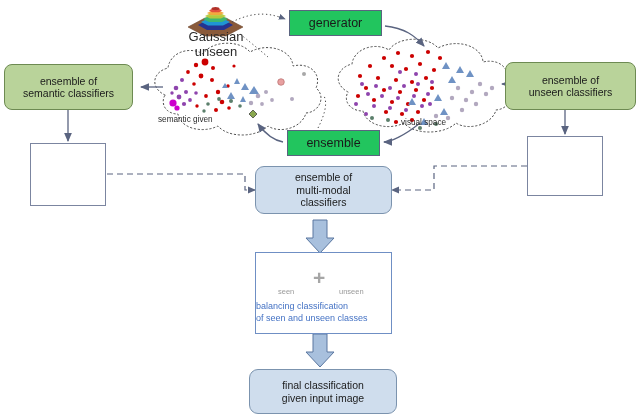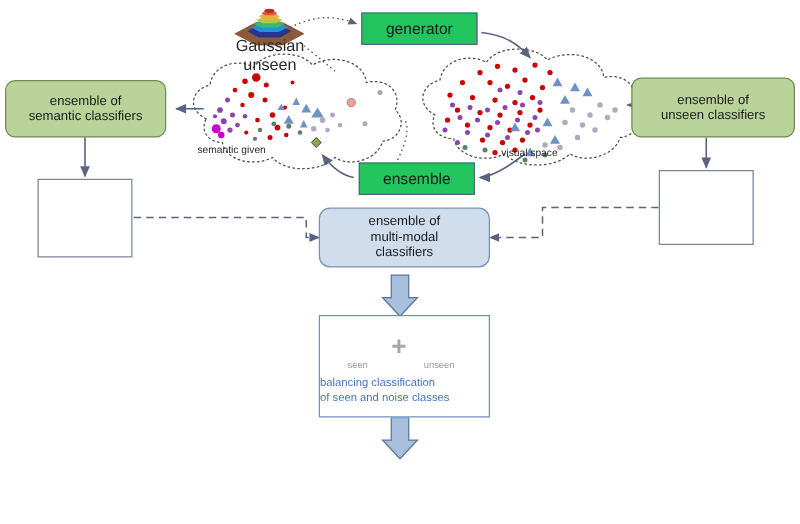--- a/index.html
+++ b/index.html
@@ -443,18 +443,24 @@
       <span>seen</span>
     </div>
     <div class="barlabel" style="left:83px; top:34px;">
       <span>unseen</span>
     </div>
     <div class="plus" style="left:57px; top:14px;">
       <span>+</span>
     </div>
     <div class="bluetext" style="top:48px;">
       <span>balancing classification</span><br>
-      <span>of seen and noise classes</span>
-    </div>
-  </div>
-
+      <span>of seen and unseen classes</span>
+    </div>
+  </div>
+
+  <div class="node node-blue" style="left:249px; top:369px; width:148px; height:45px;">
+    <div>
+      <span>final classification</span><br>
+      <span>given input image</span>
+    </div>
+  </div>
 
 </div>
 
 </body></html>

